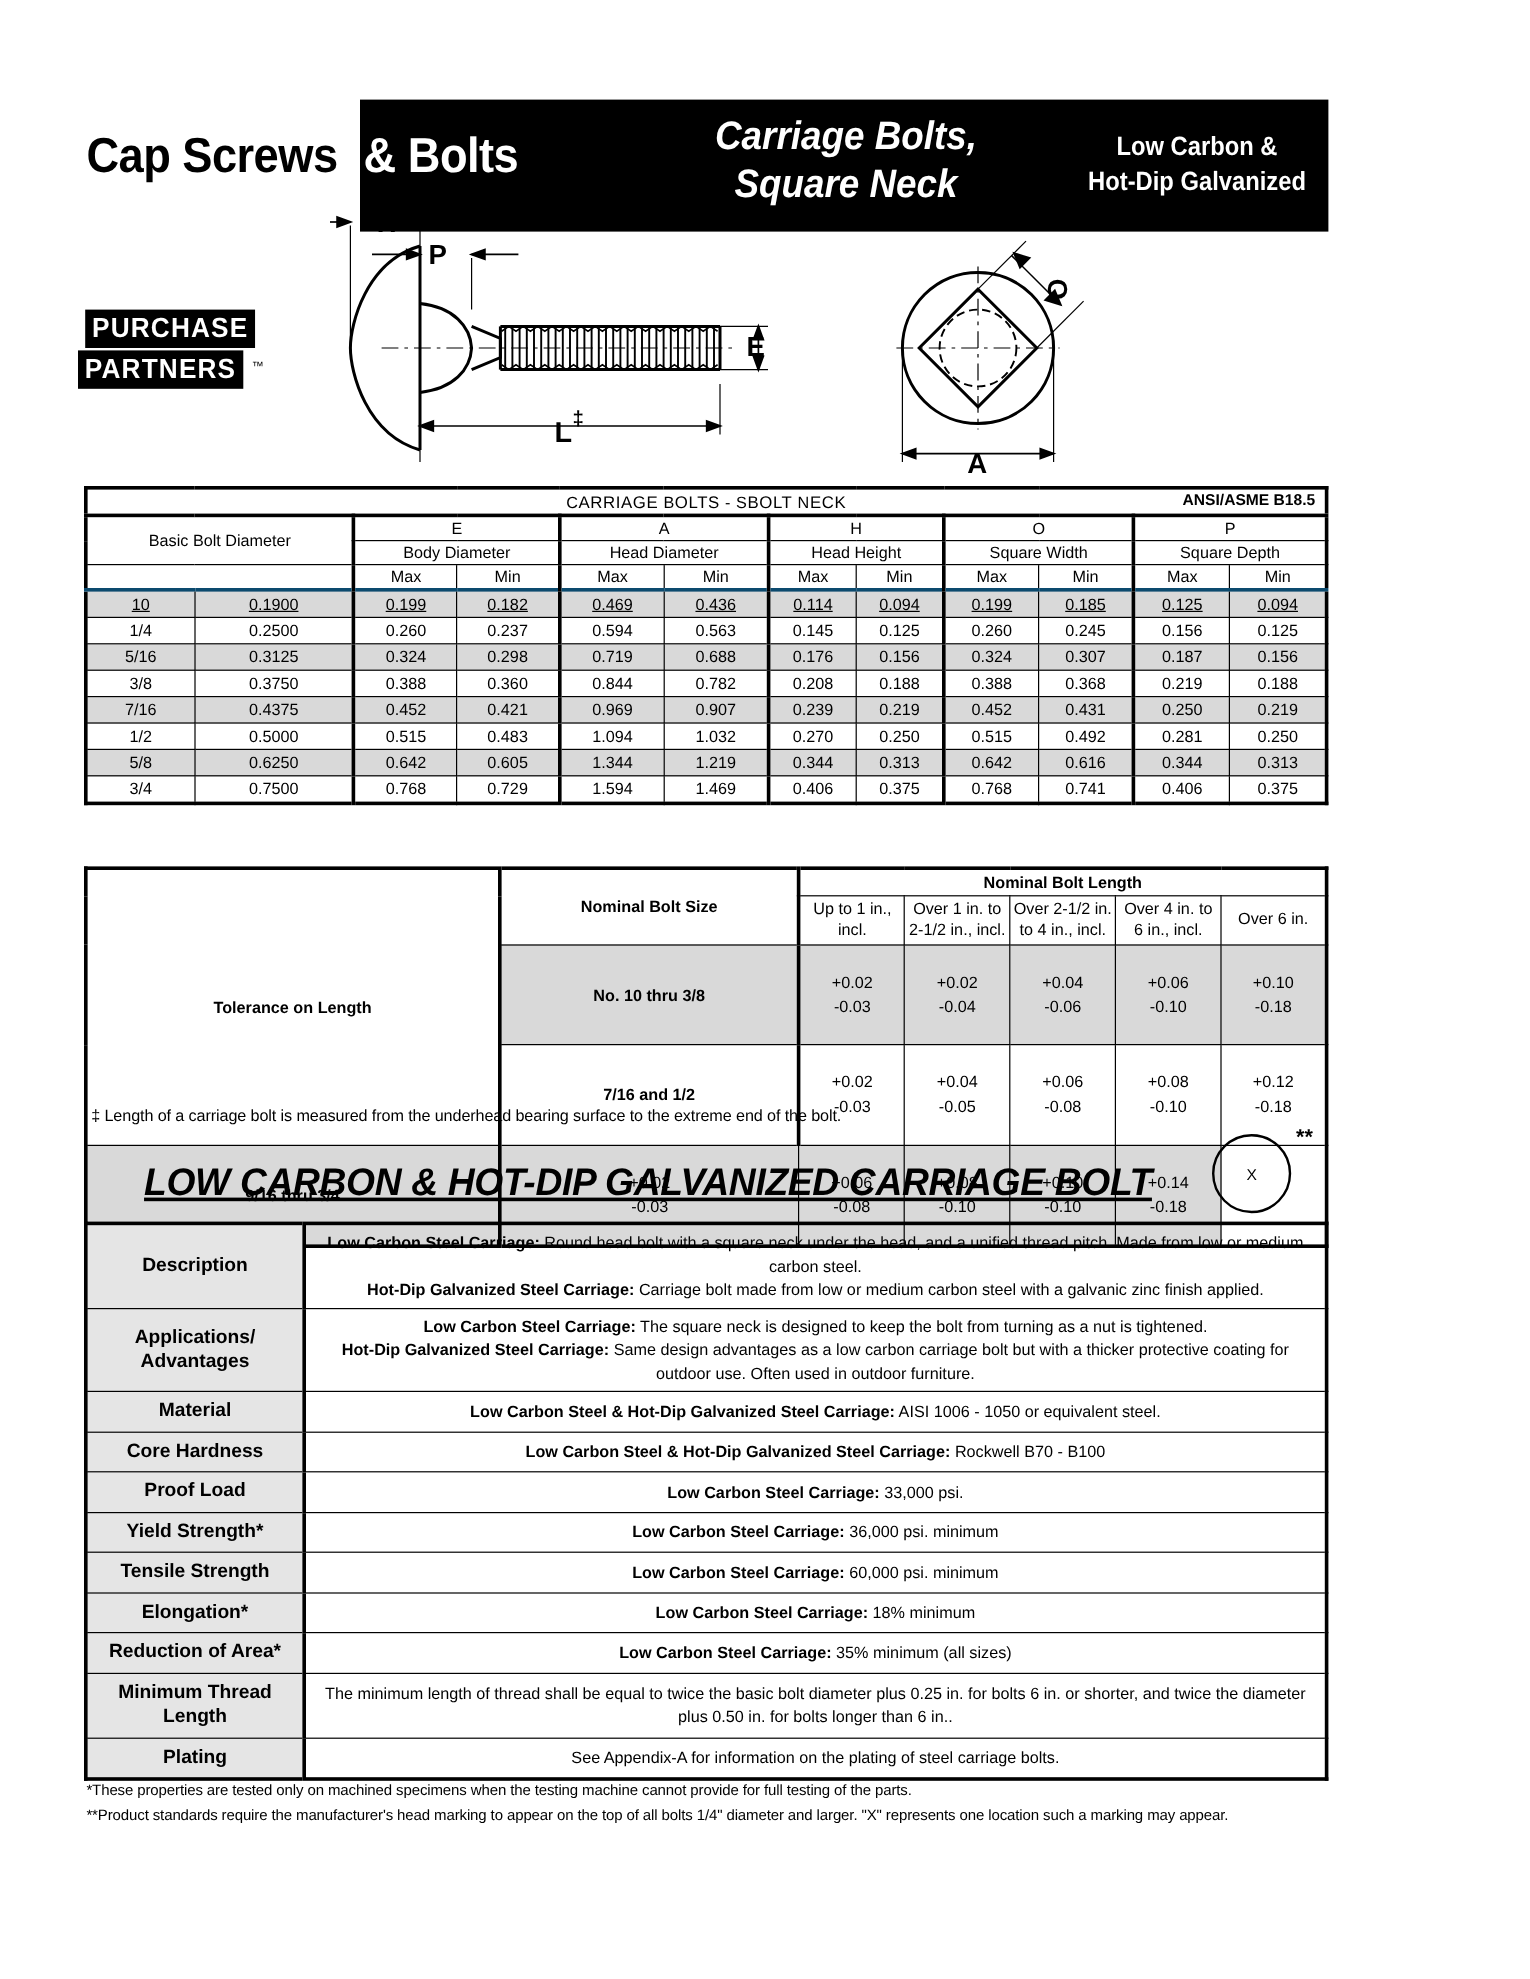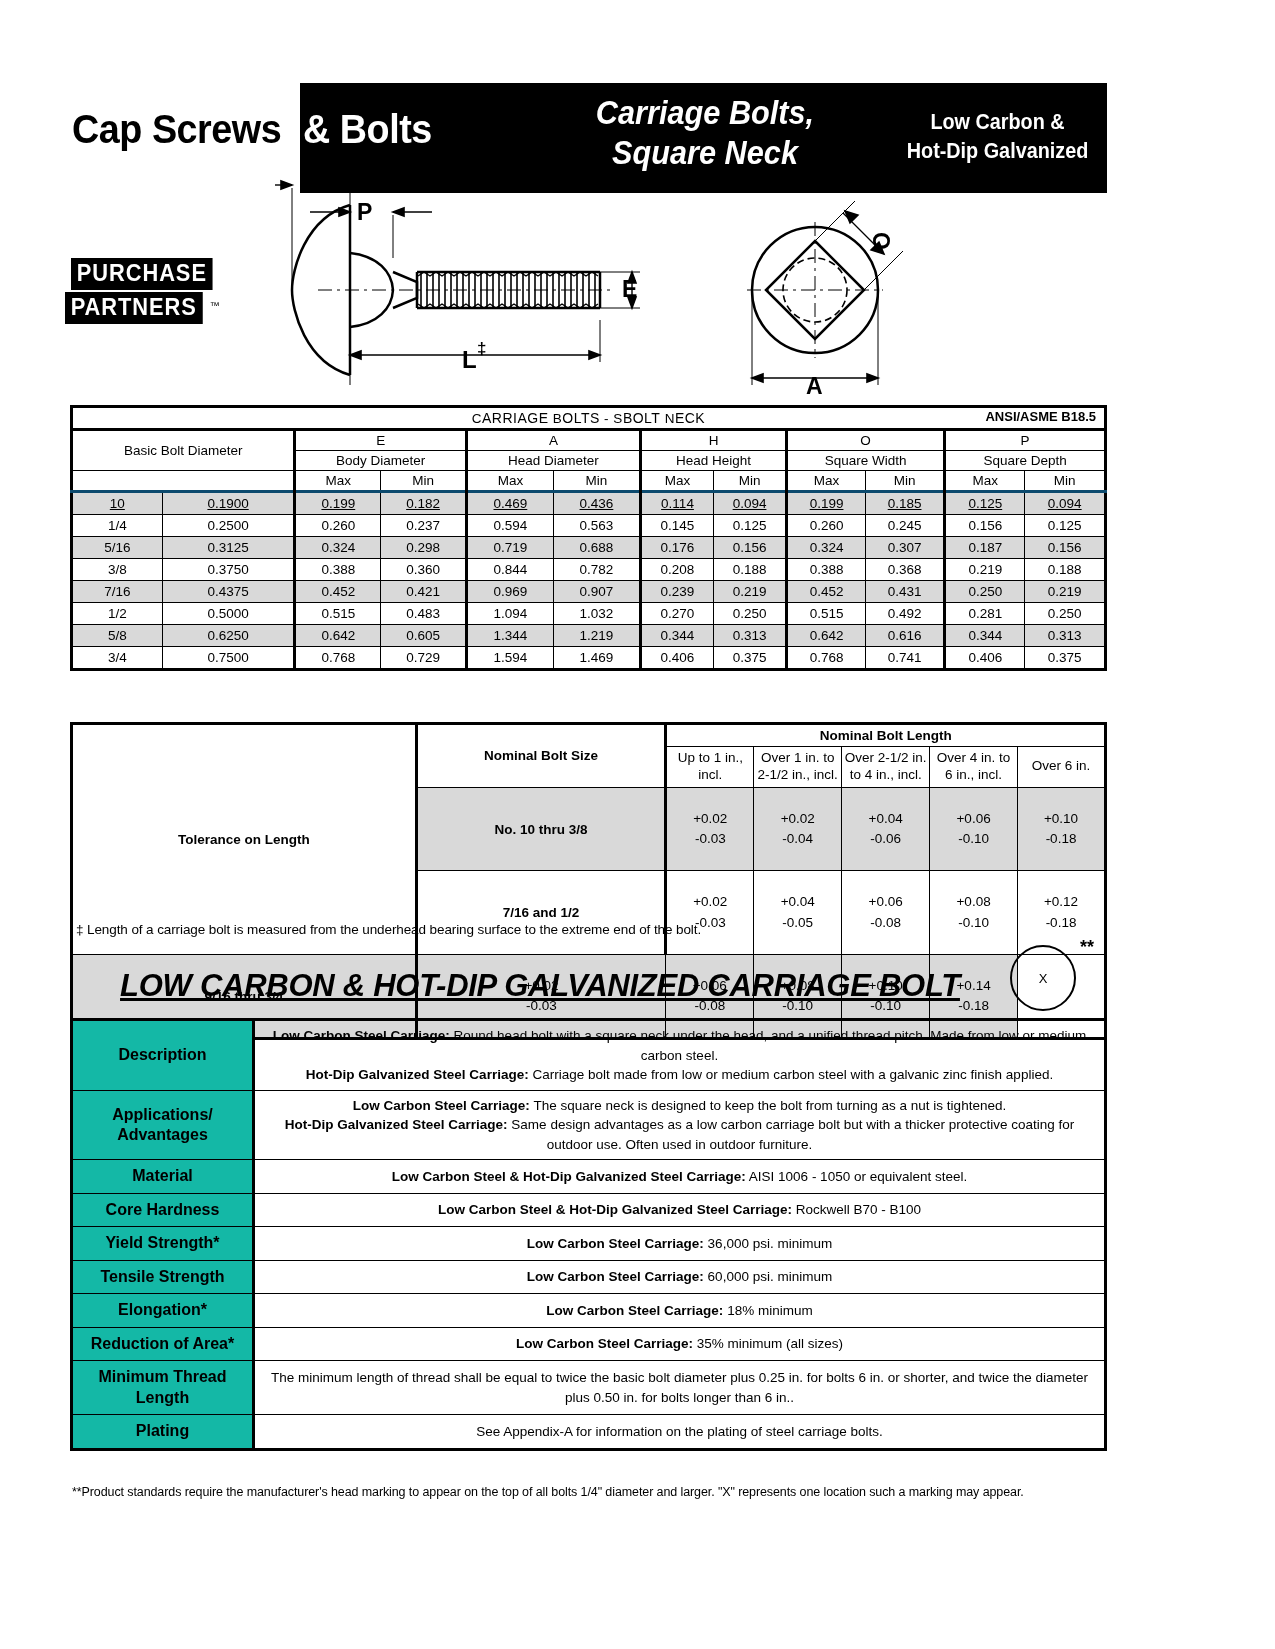--- a/index.html
+++ b/index.html
@@ -136,21 +136,21 @@
     font-size:18px; font-weight:bold;
   }
 
   
   .tbl-spec {
     position:absolute; left:70px; top:1018px; width:1037px;
     border-collapse:collapse; border:3px solid #000;
   }
   .tbl-spec td { border:1px solid #000; }
   .spec-label {
-    width:182px; background:#14b8a6; text-align:center;
+    width:182px; background:#e5e5e5; text-align:center;
     font-size:16px; font-weight:bold; padding:6px 4px;
     border-right:3px solid #000 !important;
     line-height:1.28;
   }
   .spec-val {
     text-align:center; font-size:13.5px; padding:5px 10px;
     line-height:1.45;
   }
   .spec-val b { font-weight:bold; }
 
@@ -524,20 +524,24 @@
       </tr>
       <tr>
         <td class="spec-label">Material</td>
         <td class="spec-val"><b>Low Carbon Steel &amp; Hot-Dip Galvanized Steel Carriage:</b> AISI 1006 - 1050 or equivalent steel.</td>
       </tr>
       <tr>
         <td class="spec-label">Core Hardness</td>
         <td class="spec-val"><b>Low Carbon Steel &amp; Hot-Dip Galvanized Steel Carriage:</b>  Rockwell B70 - B100</td>
       </tr>
       <tr>
+        <td class="spec-label">Proof Load</td>
+        <td class="spec-val"><b>Low Carbon Steel Carriage:</b> 33,000 psi.</td>
+      </tr>
+      <tr>
         <td class="spec-label">Yield Strength*</td>
         <td class="spec-val"><b>Low Carbon Steel Carriage:</b> 36,000 psi. minimum</td>
       </tr>
       <tr>
         <td class="spec-label">Tensile Strength</td>
         <td class="spec-val"><b>Low Carbon Steel Carriage:</b> 60,000 psi. minimum</td>
       </tr>
       <tr>
         <td class="spec-label">Elongation*</td>
         <td class="spec-val"><b>Low Carbon Steel Carriage:</b> 18% minimum</td>
@@ -551,14 +555,15 @@
         <td class="spec-val">The minimum length of thread shall be equal to twice the basic bolt diameter plus 0.25 in. for bolts 6 in. or shorter, and twice the diameter plus 0.50 in. for bolts longer than 6 in..</td>
       </tr>
       <tr>
         <td class="spec-label">Plating</td>
         <td class="spec-val">See Appendix-A for information on the plating of steel carriage bolts.</td>
       </tr>
     </tbody>
 </table>
 
 <div class="fn-block">
+  <div>*These properties are tested only on machined specimens when the testing machine cannot provide for full testing of the parts.</div>
   <div>**Product standards require the manufacturer's head marking to appear on the top of all bolts 1/4" diameter and larger.  "X" represents one location such a marking may appear.</div>
 </div>
 
 </body></html>

